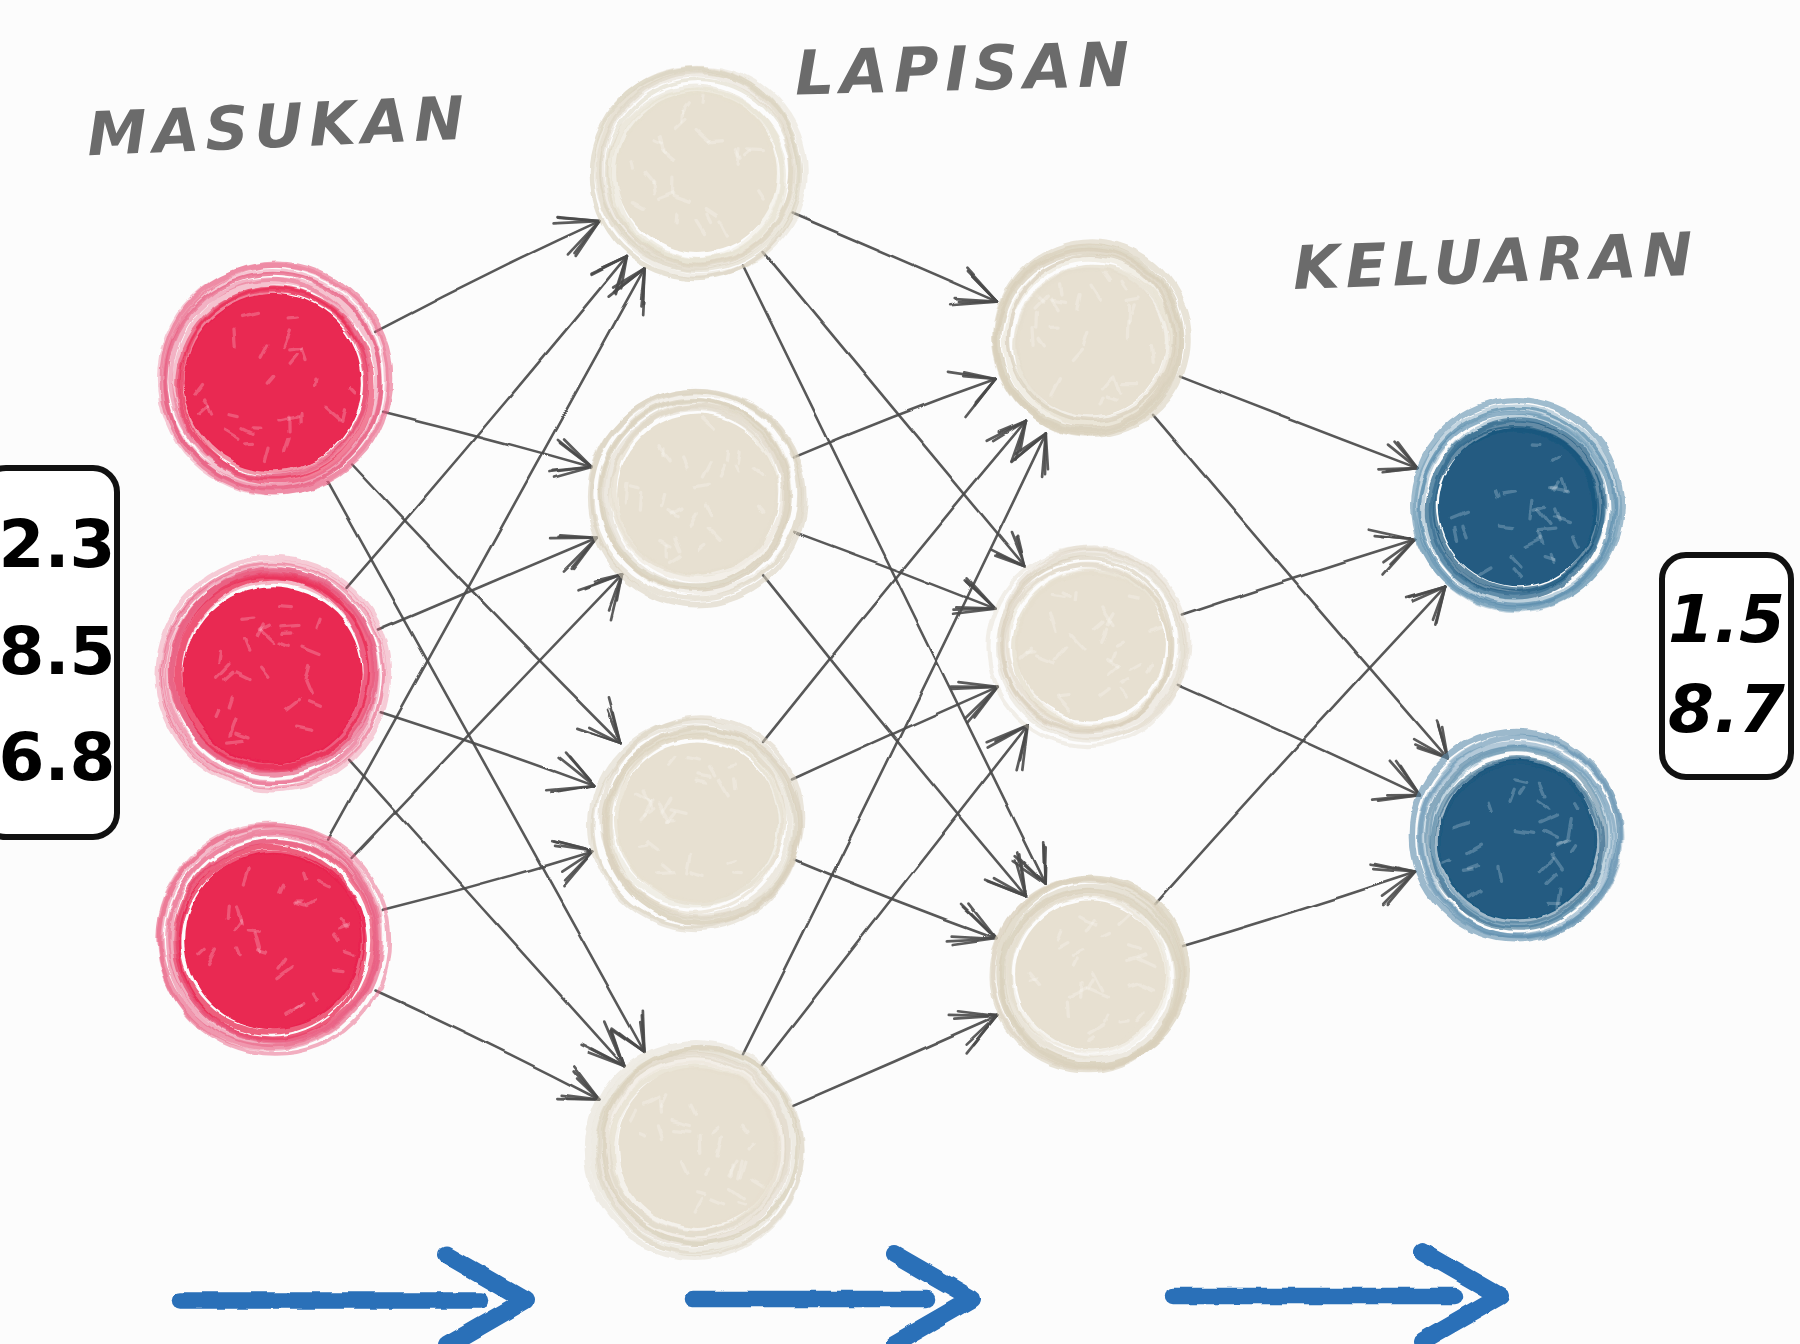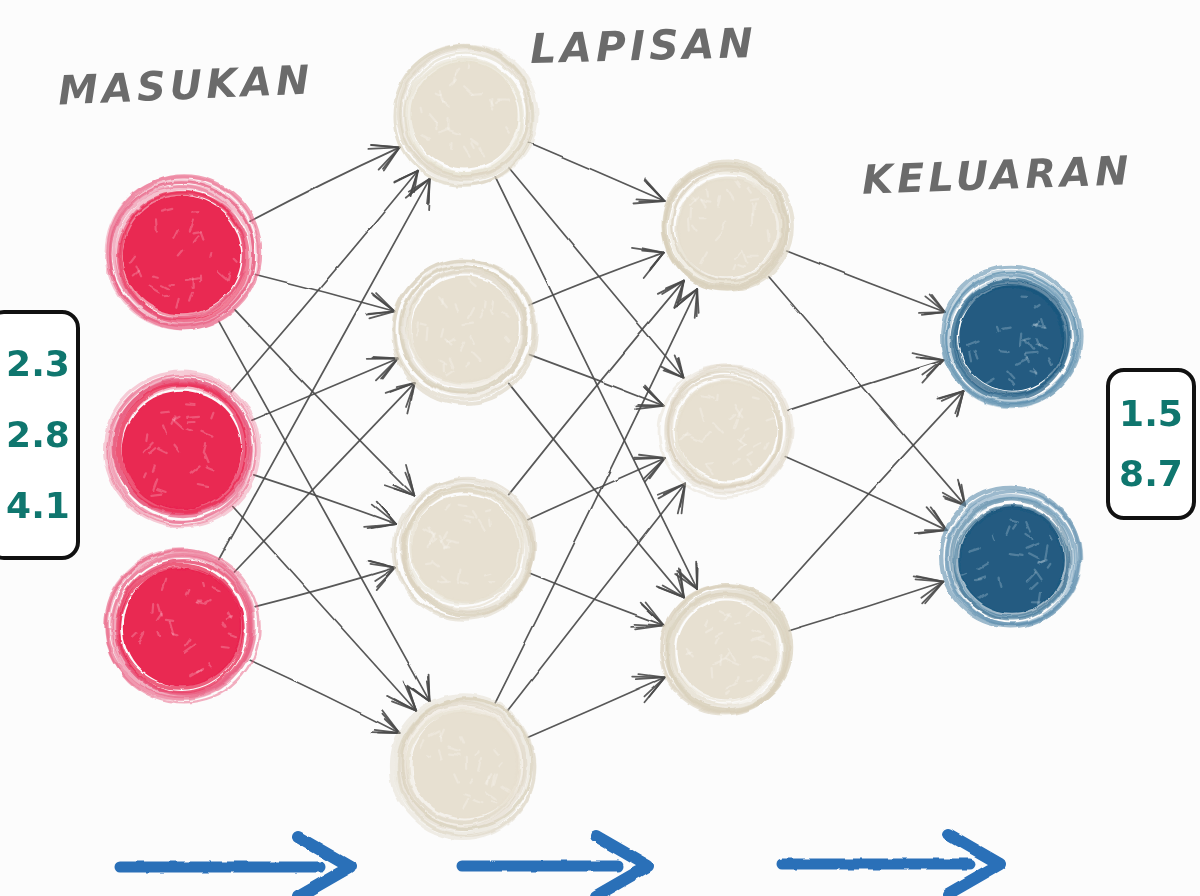--- a/index.html
+++ b/index.html
@@ -45,39 +45,40 @@
     border: 4px solid #111111;
     border-radius: 18px;
     background: #ffffff;
     display: flex;
     flex-direction: column;
     justify-content: space-around;
     align-items: center;
   }
   .value-box .val {
     font-family: "DejaVu Sans", sans-serif;
-    font-size: 36px;
+    font-size: 44px;
     font-weight: 600;
-    color: #0f766e;
+    color: #000000;
     line-height: 1;
   }
   #input-values {
     left: -14px;
     top: 310px;
     width: 94px;
     height: 250px;
     padding: 14px 0;
   }
   #input-values .val { transform: translateX(5px); }
   #output-values {
     left: 1106px;
     top: 368px;
     width: 90px;
     height: 152px;
     padding: 12px 0;
+    font-style: italic;
   }
 </style>
 </head>
 <body>
 
 <div id="stage">
 
   <svg id="canvas" viewBox="0 0 1200 896" xmlns="http://www.w3.org/2000/svg">
     <defs>
       <filter id="rough" x="-20%" y="-20%" width="140%" height="140%">
@@ -839,22 +840,22 @@
         </g>
       </g>
   </svg>
 
   <div class="layer-label" id="label-input">MASUKAN</div>
   <div class="layer-label" id="label-hidden">LAPISAN</div>
   <div class="layer-label" id="label-output">KELUARAN</div>
 
   <div class="value-box" id="input-values">
     <span class="val">2.3</span>
-    <span class="val">2.8</span>
-    <span class="val">4.1</span>
+    <span class="val">8.5</span>
+    <span class="val">6.8</span>
   </div>
 
   <div class="value-box" id="output-values">
     <span class="val">1.5</span>
     <span class="val">8.7</span>
   </div>
 
 </div>
 
 </body></html>

